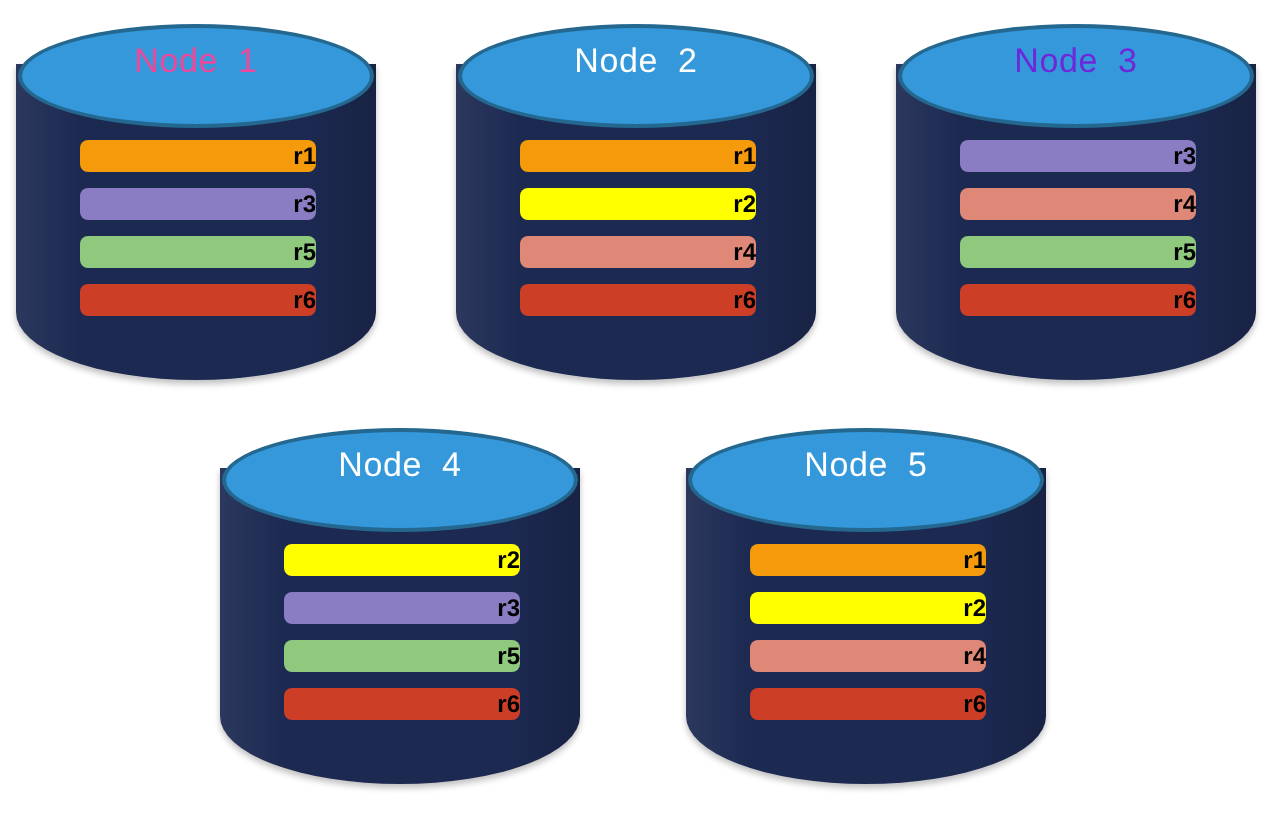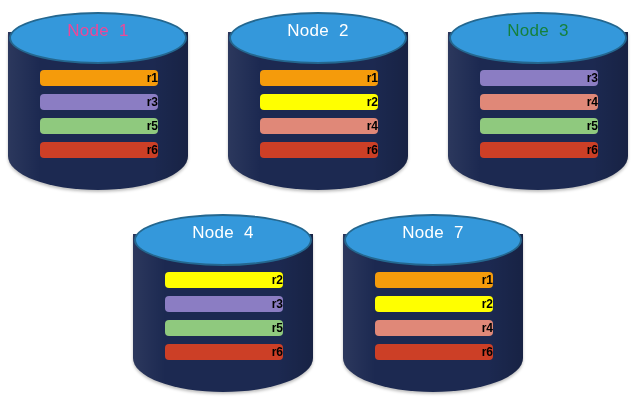--- a/index.html
+++ b/index.html
@@ -101,43 +101,43 @@
       <div class="bars">
         <div class="bar" style="background: rgb(245, 155, 11); color: rgb(0, 0, 0);">r1</div>
         <div class="bar" style="background: rgb(255, 255, 0); color: rgb(0, 0, 0);">r2</div>
         <div class="bar" style="background: rgb(224, 136, 120); color: rgb(0, 0, 0);">r4</div>
         <div class="bar" style="background: rgb(204, 63, 38); color: rgb(0, 0, 0);">r6</div>
       </div>
     </div>
     <div class="node" style="left: 448px; top: 10px;">
       <div class="cyl-body" style="background: rgb(28, 41, 81);"></div>
       <div class="cyl-top" style="background: rgb(52, 152, 219); border-color: rgb(36, 103, 143);"></div>
-      <div class="node-label" style="color: #15803d;">Node  3</div>
+      <div class="node-label" style="color: #6d28d9;">Node  3</div>
       <div class="bars">
         <div class="bar" style="background: rgb(139, 125, 195); color: rgb(0, 0, 0);">r3</div>
         <div class="bar" style="background: rgb(224, 136, 120); color: rgb(0, 0, 0);">r4</div>
         <div class="bar" style="background: rgb(143, 201, 126); color: rgb(0, 0, 0);">r5</div>
         <div class="bar" style="background: rgb(204, 63, 38); color: rgb(0, 0, 0);">r6</div>
       </div>
     </div>
-    <div class="node" style="left: 133px; top: 212px;">
+    <div class="node" style="left: 110px; top: 212px;">
       <div class="cyl-body" style="background: rgb(28, 41, 81);"></div>
       <div class="cyl-top" style="background: rgb(52, 152, 219); border-color: rgb(36, 103, 143);"></div>
       <div class="node-label" style="color: rgb(255, 255, 255);">Node  4</div>
       <div class="bars">
         <div class="bar" style="background: rgb(255, 255, 0); color: rgb(0, 0, 0);">r2</div>
         <div class="bar" style="background: rgb(139, 125, 195); color: rgb(0, 0, 0);">r3</div>
         <div class="bar" style="background: rgb(143, 201, 126); color: rgb(0, 0, 0);">r5</div>
         <div class="bar" style="background: rgb(204, 63, 38); color: rgb(0, 0, 0);">r6</div>
       </div>
     </div>
     <div class="node" style="left: 343px; top: 212px;">
       <div class="cyl-body" style="background: rgb(28, 41, 81);"></div>
       <div class="cyl-top" style="background: rgb(52, 152, 219); border-color: rgb(36, 103, 143);"></div>
-      <div class="node-label" style="color: rgb(255, 255, 255);">Node  7</div>
+      <div class="node-label" style="color: rgb(255, 255, 255);">Node  5</div>
       <div class="bars">
         <div class="bar" style="background: rgb(245, 155, 11); color: rgb(0, 0, 0);">r1</div>
         <div class="bar" style="background: rgb(255, 255, 0); color: rgb(0, 0, 0);">r2</div>
         <div class="bar" style="background: rgb(224, 136, 120); color: rgb(0, 0, 0);">r4</div>
         <div class="bar" style="background: rgb(204, 63, 38); color: rgb(0, 0, 0);">r6</div>
       </div>
     </div>
   </div>
 
 </body></html>

